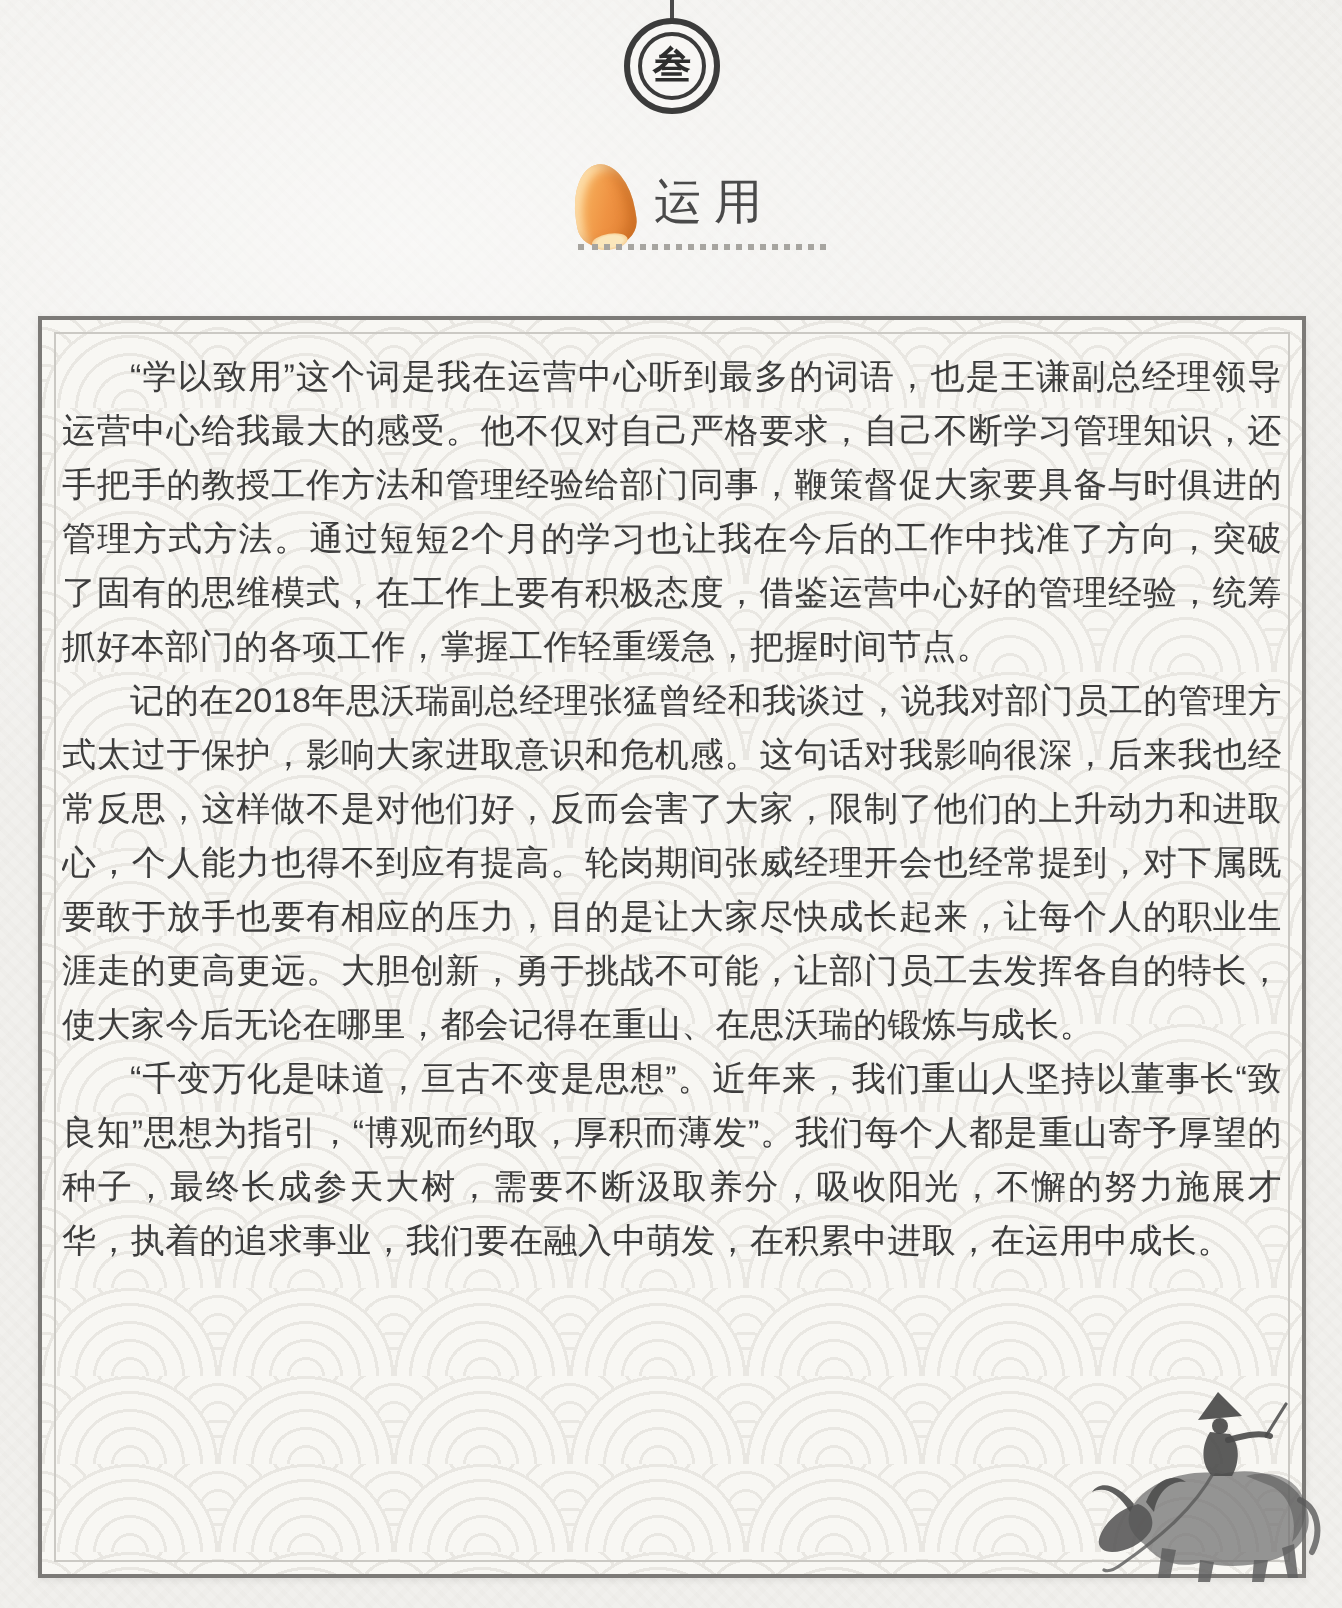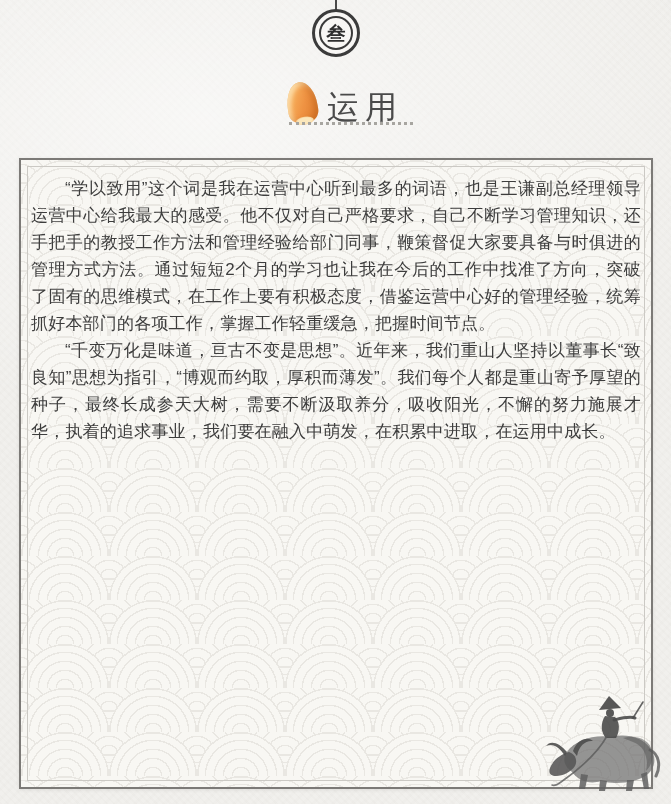--- a/index.html
+++ b/index.html
@@ -38,21 +38,21 @@
     box-shadow:inset -4px -2px 6px rgba(180,90,20,.45), inset 3px 3px 5px rgba(255,235,190,.8);
   }
   .lantern::after {
     content:""; position:absolute; left:6px; bottom:-2px; width:18px; height:8px;
     background:radial-gradient(ellipse at 50% 50%, #fbe7bb 0 50%, #f0ac5d 100%);
     border-radius:50%;
   }
   .section-title {
     position:absolute; left:327px; top:88px;
     font-family:"Liberation Serif","DejaVu Serif",serif;
-    font-size:32px; line-height:1.2; color:#4a4a4a; letter-spacing:6px; font-weight:500;text-align:right;
+    font-size:24px; line-height:1.2; color:#4a4a4a; letter-spacing:6px; font-weight:500;text-align:right;
   }
   .dotted-rule {
     position:absolute; left:289px; top:117px; width:124px; height:8px;
     border-bottom:3px dotted #a7a5a0;
   }
 
   
   .panel {
     position:absolute; left:19px; top:158px; width:634px; height:631px;
     border:2px solid #7c7a77;
@@ -96,20 +96,21 @@
   </div>
 
   <div class="lantern"></div>
   <h2 class="section-title">运用</h2>
   <div class="dotted-rule"></div>
 
   <div class="panel">
     <div class="panel-inner">
       <div class="article">
         <p>“学以致用”这个词是我在运营中心听到最多的词语，也是王谦副总经理领导运营中心给我最大的感受。他不仅对自己严格要求，自己不断学习管理知识，还手把手的教授工作方法和管理经验给部门同事，鞭策督促大家要具备与时俱进的管理方式方法。通过短短2个月的学习也让我在今后的工作中找准了方向，突破了固有的思维模式，在工作上要有积极态度，借鉴运营中心好的管理经验，统筹抓好本部门的各项工作，掌握工作轻重缓急，把握时间节点。</p>
+        <p>记的在2018年思沃瑞副总经理张猛曾经和我谈过，说我对部门员工的管理方式太过于保护，影响大家进取意识和危机感。这句话对我影响很深，后来我也经常反思，这样做不是对他们好，反而会害了大家，限制了他们的上升动力和进取心，个人能力也得不到应有提高。轮岗期间张威经理开会也经常提到，对下属既要敢于放手也要有相应的压力，目的是让大家尽快成长起来，让每个人的职业生涯走的更高更远。大胆创新，勇于挑战不可能，让部门员工去发挥各自的特长，使大家今后无论在哪里，都会记得在重山、在思沃瑞的锻炼与成长。</p>
         <p>“千变万化是味道，亘古不变是思想”。近年来，我们重山人坚持以董事长“致良知”思想为指引，“博观而约取，厚积而薄发”。我们每个人都是重山寄予厚望的种子，最终长成参天大树，需要不断汲取养分，吸收阳光，不懈的努力施展才华，执着的追求事业，我们要在融入中萌发，在积累中进取，在运用中成长。</p>
       </div>
     </div>
   </div>
 
   <svg class="ox-art" viewBox="0 0 122 96" xmlns="http://www.w3.org/2000/svg" aria-hidden="true">
 
     <path d="M22,56 C30,44 50,38 66,41 C82,37 98,42 105,52 C112,61 110,72 103,78
              C92,87 70,89 56,85 C44,89 33,84 27,76 C19,70 17,63 22,56 Z" fill="#6e6e6e" opacity="0.72"></path>
 

